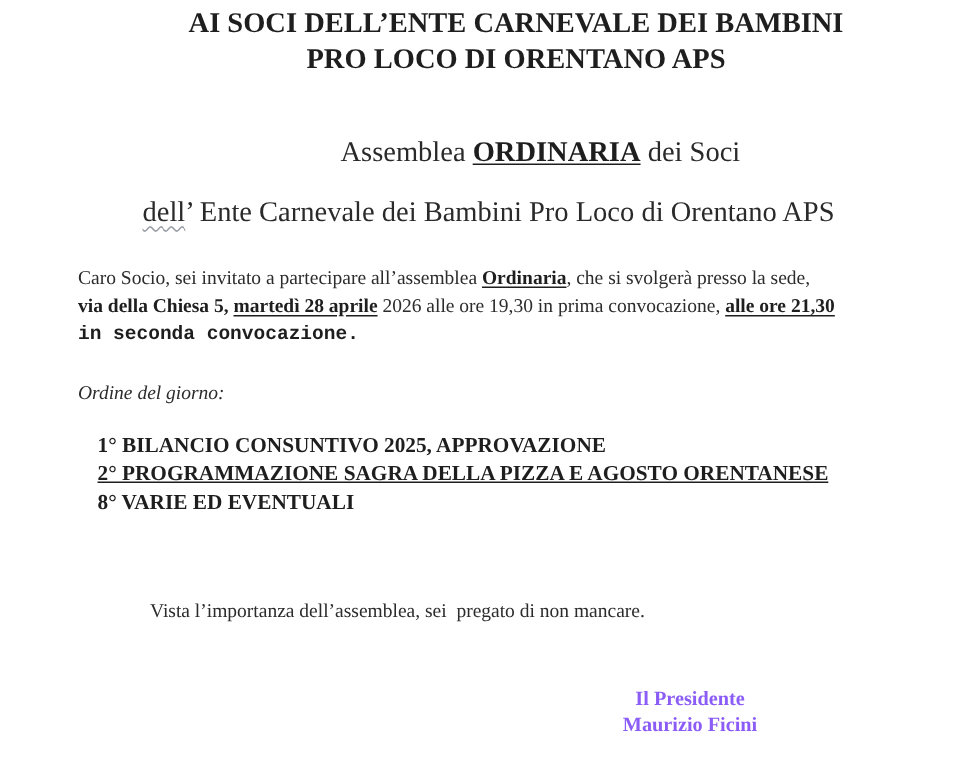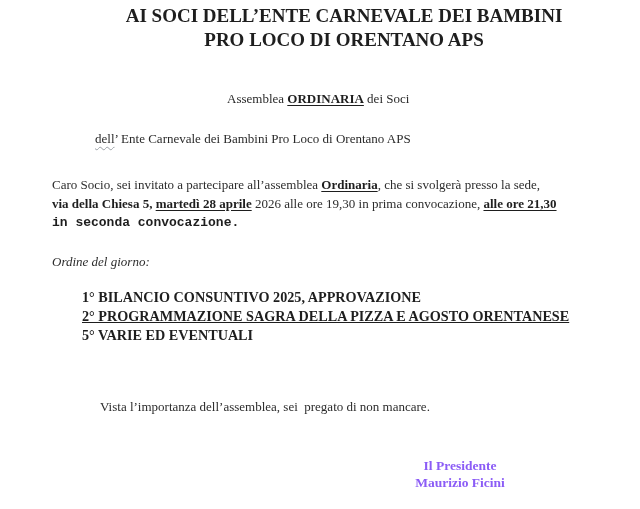--- a/index.html
+++ b/index.html
@@ -17,40 +17,40 @@
     }
     .abs { position: absolute; white-space: nowrap; }
     .title {
       font-weight: bold;
       font-size: 19px;
       color: #1e1e1e;
       left: 0; width: 688px;
       text-align: center;
     }
     .subtitle {
-      font-size: 13px;
+      font-size: 19px;
       color: #2a2a2a;
     }
     .body-text {
       font-size: 13px;
       color: #2c2c2c;
       left: 52px;
     }
     .b { font-weight: bold; color: #1e1e1e; }
     .u { text-decoration: underline; text-underline-offset: 2px; }
     .squiggle {
       text-decoration: underline wavy #9aa0a6;
       text-decoration-thickness: 1px;
       text-underline-offset: 3px;
     }
     .list-item {
       font-size: 14.2px;
       font-weight: bold;
       color: #1e1e1e;
-      left: 82px;
+      left: 65px;
     }
     .sig {
       font-size: 13.5px;
       font-weight: bold;
       color: #8b5cf6;
       left: 380px; width: 160px;
       text-align: center;
     }
   </style>
 </head>
@@ -75,20 +75,20 @@
     <span class="b">via della Chiesa 5,  </span><span class="b u">martedì 28 aprile</span><span> 2026 alle ore 19,30 in prima convocazione, </span><span class="b u">alle ore 21,30</span>
   </div>
   <div class="abs body-text" style="top:215px;font-family:Liberation Mono, monospace;">
     <span class="b">in seconda convocazione.</span>
   </div>
 
   <div class="abs body-text" style="top:254px;font-style:italic;">Ordine del giorno:</div>
 
   <div class="abs list-item" style="top:289px;">1° BILANCIO CONSUNTIVO 2025, APPROVAZIONE</div>
   <div class="abs list-item" style="top:308px;text-decoration:underline;">2° PROGRAMMAZIONE SAGRA DELLA PIZZA E AGOSTO ORENTANESE</div>
-  <div class="abs list-item" style="top:327px;">5° VARIE ED EVENTUALI</div>
+  <div class="abs list-item" style="top:327px;">8° VARIE ED EVENTUALI</div>
 
   <div class="abs body-text" style="top:399px; white-space:pre;margin-left:48px;">Vista l’importanza dell’assemblea, sei  pregato di non mancare.</div>
 
   <div class="abs sig" style="top:458px;">Il Presidente</div>
   <div class="abs sig" style="top:475px;">Maurizio Ficini</div>
 
 </div>
 
 </body></html>

